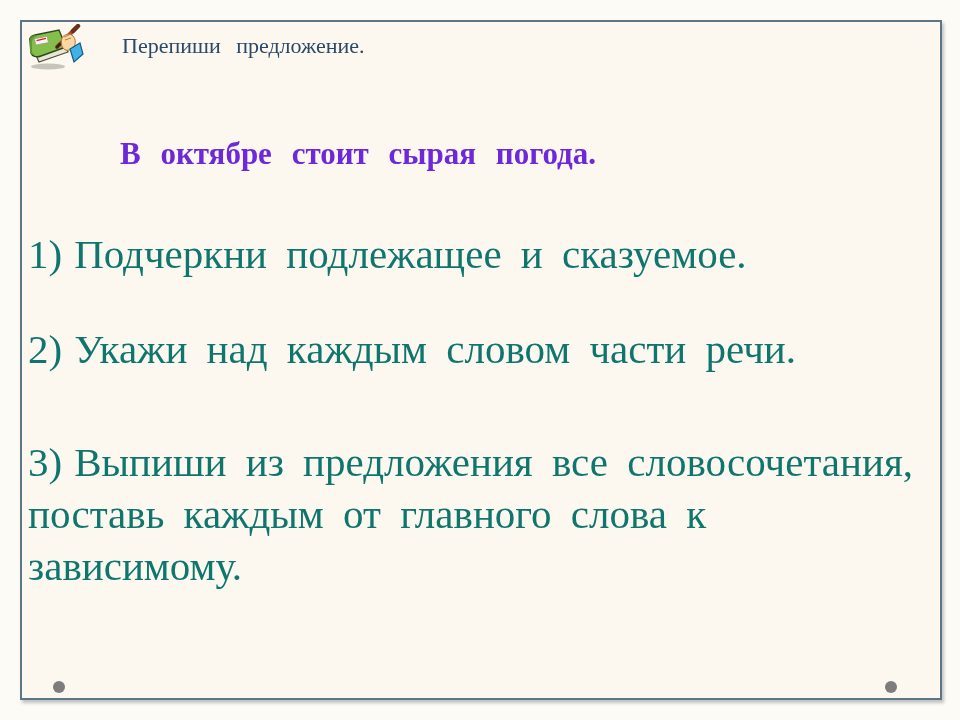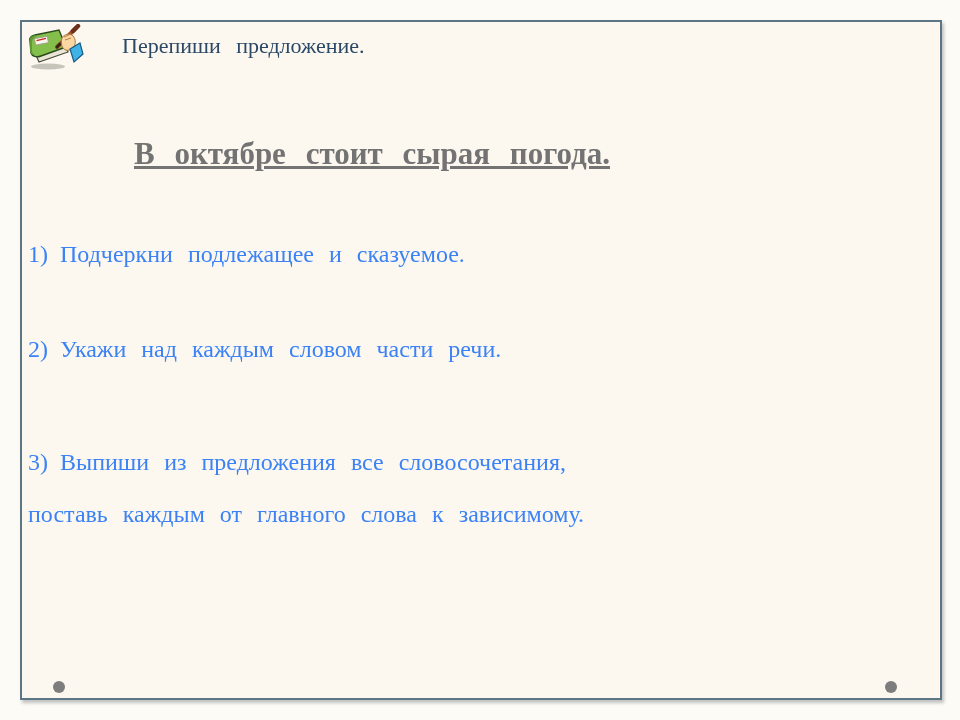--- a/index.html
+++ b/index.html
@@ -34,36 +34,35 @@
     left: 122px;
     top: 28px;
     font-size: 22px;
     line-height: 36px;
     color: #2b4866;
     word-spacing: 10px;
     white-space: nowrap;
   }
   .sentence-line {
     position: absolute;
-    left: 134px;
+    left: 120px;
     top: 136px;
     font-size: 31px;
     line-height: 36px;
     font-weight: bold;
-    color: #737373;
+    color: #6d28d9;
     word-spacing: 12px;
     white-space: nowrap;
-    text-decoration: underline;
   }
   .task {
     position: absolute;
     left: 28px;
     width: 905px;
-    font-size: 24px;
-    color: #3b82f6;
+    font-size: 41px;
+    color: #0f766e;
     word-spacing: 9px;
   }
   .task-1 { top: 236px; line-height: 36px; }
   .task-2 { top: 331px; line-height: 36px; }
   .task-3 { top: 436px; line-height: 52px; }
   .task-number {
     display: inline-block;
     margin-right: 12px;
   }
   .bottom-dot {

